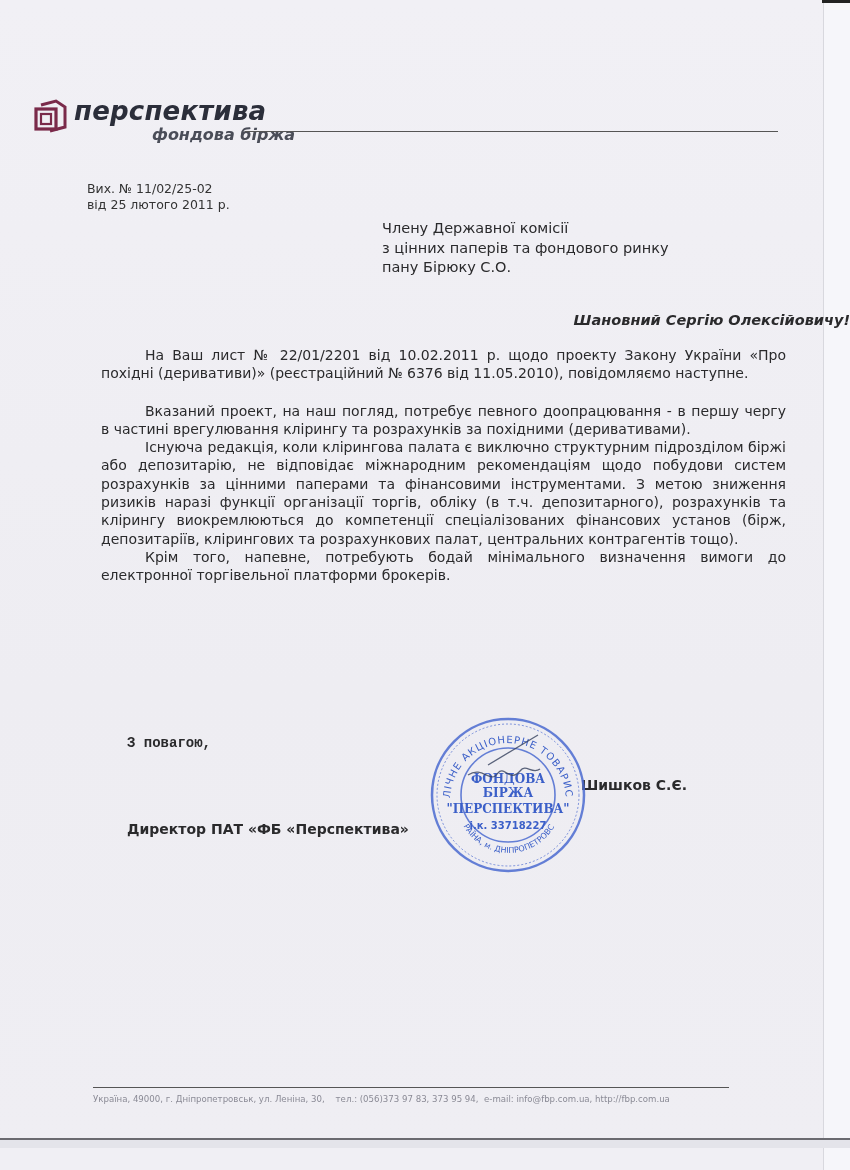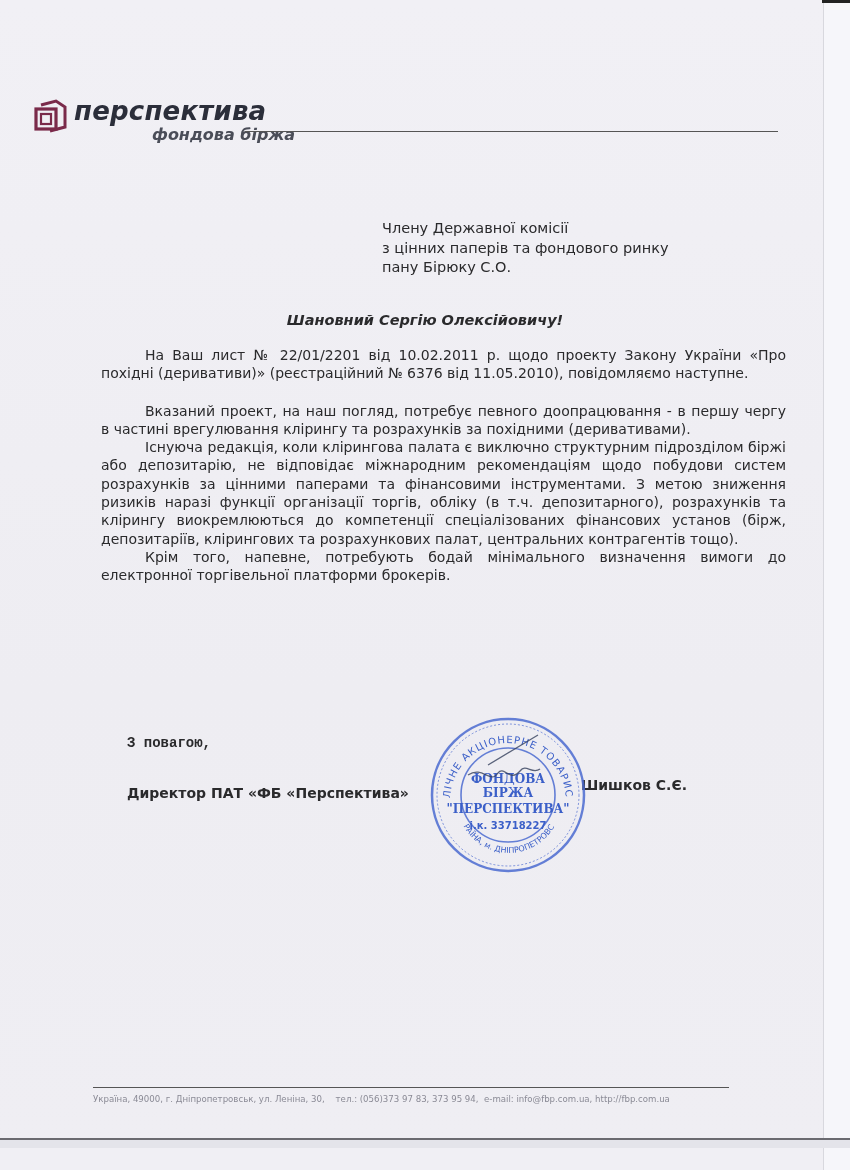--- a/index.html
+++ b/index.html
@@ -40,35 +40,35 @@
     position:absolute; left:213px; top:34px; width:533px; height:1px; background:#555;
   }
   .outref {
     position:absolute; left:87px; top:181px; font-size:12.5px; line-height:16px; color:#333;
   }
   .addressee {
     position:absolute; left:382px; top:219px; font-size:14.5px; font-weight:normal;
     line-height:19.5px; color:#2a2a2c;
   }
   .salutation {
-    position:absolute; left:0; width:850px; top:312px; text-align:center;
+    position:absolute; left:0; width:850px; top:312px; text-align:right;
     font-size:14.5px; font-style:italic; font-weight:bold; color:#2a2a2c;
   }
   .body {
     position:absolute; left:101px; top:346px; width:685px;
     font-size:14px; line-height:18.3px; color:#2a2a2c; text-align:justify;
   }
   .body p { margin:0; text-indent:44px; }
   .body p.gap { margin-top:19px; }
   .body em { font-weight:bold; font-style:italic; }
   .closing {
     position:absolute; left:127px; top:735px; font-size:14px; font-weight:bold; color:#2a2a2c;font-family:Liberation Mono, monospace;
   }
   .signer-title {
-    position:absolute; left:127px; top:785px; font-size:14px; font-weight:bold; color:#2a2a2c;
+    position:absolute; left:127px; top:821px; font-size:14px; font-weight:bold; color:#2a2a2c;
   }
   .signer-name {
     position:absolute; left:581px; top:777px; font-size:14px; font-weight:bold; color:#2a2a2c;
   }
   .stamp { position:absolute; left:428px; top:715px; width:160px; height:160px; }
   .footer-rule {
     position:absolute; left:93px; top:1087px; width:636px; height:1px; background:#555;
   }
   .footer {
     position:absolute; left:93px; top:1094px; font-size:8.6px; color:#8a8a95; white-space:pre;
@@ -86,20 +86,24 @@
     <svg class="logo-mark" viewBox="0 0 40 40">
       <path d="M9 8 L24 4 L33 10 L33 30 L18 34" fill="none" stroke="#7a2a4a" stroke-width="3"></path>
       <rect x="4" y="12" width="20" height="20" fill="none" stroke="#7a2a4a" stroke-width="3.2"></rect>
       <rect x="9" y="17" width="10" height="10" fill="none" stroke="#7a2a4a" stroke-width="2.2"></rect>
     </svg>
     <span class="logo-text">перспектива</span>
     <span class="logo-sub">фондова біржа</span>
     <div class="logo-rule"></div>
   </div>
 
+  <div class="outref">
+    <div>Вих. № 11/02/25-02</div>
+    <div>від 25 лютого 2011 р.</div>
+  </div>
 
   <div class="addressee">
     <div>Члену Державної комісії</div>
     <div>з цінних паперів та фондового ринку</div>
     <div>пану Бірюку С.О.</div>
   </div>
 
   <div class="salutation">Шановний Сергію Олексійовичу!</div>
 
   <div class="body">

